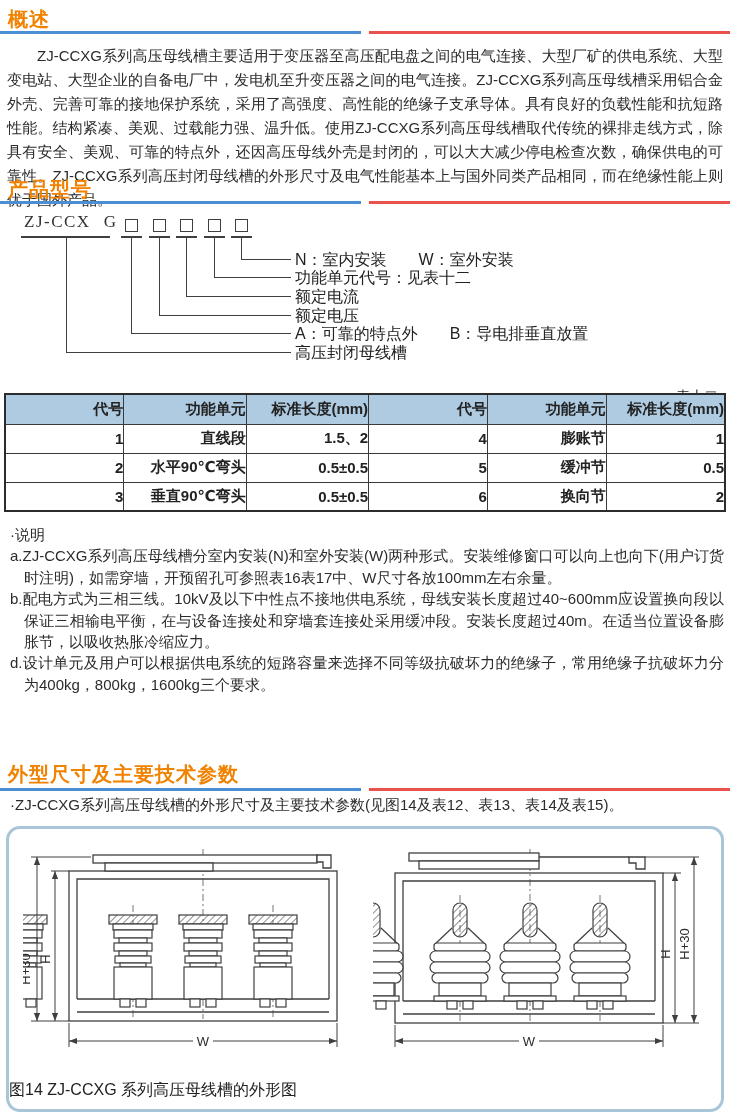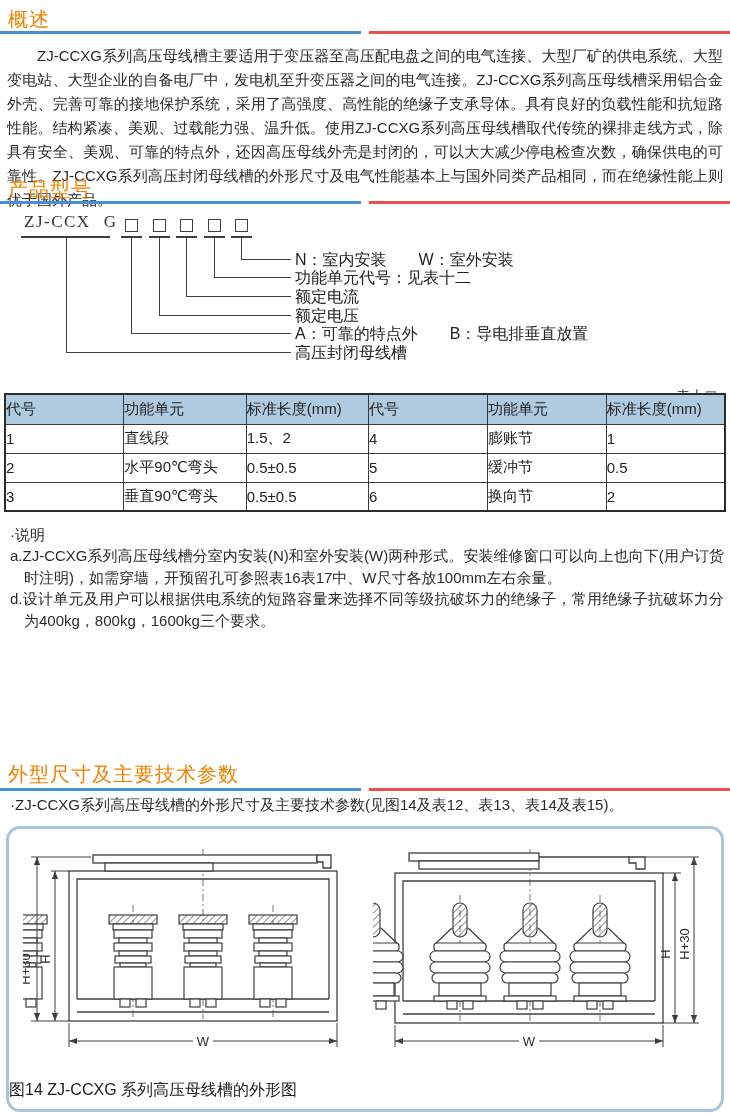--- a/index.html
+++ b/index.html
@@ -3,39 +3,39 @@
 <meta charset="utf-8">
 <style>
   * { margin:0; padding:0; box-sizing:border-box; }
   html,body { width:730px; height:1117px; }
   body {
     position:relative; background:#ffffff; color:#2b2b2b;
     font-family:"Liberation Sans","DejaVu Sans",sans-serif;
     font-size:15px; overflow:hidden;
   }
   .abs { position:absolute; }
-  .sec-title { font-size:20px; font-weight:normal; color:#f08200; letter-spacing:1px; }
+  .sec-title { font-size:20px; font-weight:bold; color:#f08200; letter-spacing:1px; }
   .rule { height:3px; width:730px; left:0;
     background:linear-gradient(to right,#4a8fd3 0,#4a8fd3 49.5%,#ffffff 49.5%,#ffffff 50.5%,#e8514e 50.5%,#e8514e 100%); }
   .para { line-height:24px; text-align:justify; text-indent:2em; }
 
   
   #model-diagram { top:210px; left:0; width:730px; height:165px; }
   .code-text { font-size:17px; letter-spacing:1.5px; font-weight:500; color:#333;font-family:Liberation Serif, serif; }
   .code-g { margin-left:13px; }
   .dline { background:#3f3f3f; position:absolute; }
   .mbox { position:absolute; top:9px; width:13px; height:13px; border:1.5px solid #3f3f3f; }
   .boxline { position:absolute; top:26px; width:21px; height:1.5px; background:#3f3f3f; }
   .conn { position:absolute; top:27px; border-left:1.5px solid #3f3f3f; border-bottom:1.5px solid #3f3f3f; }
   .dlabel { position:absolute; left:295px; font-size:16px; color:#222; white-space:nowrap; }
 
   
   #table12-caption { top:388px; right:12px; font-size:14px; color:#222; }
   #model-table { top:393px; left:4px; width:722px; border-collapse:collapse; table-layout:fixed; }
-  #model-table th, #model-table td { border:1.5px solid #3a3a3a; text-align:left; font-weight:normal; font-size:15px; color:#222; }
+  #model-table th, #model-table td { border:1.5px solid #3a3a3a; text-align:right; font-weight:bold; font-size:15px; color:#222; }
   #model-table th { height:30px; background:#aecbe2; }
   #model-table td { height:29px; background:#fff; }
   #model-table { border:2px solid #2c2c2c; }
 
   
   #notes { top:524px; left:10px; width:714px; line-height:21.4px; }
   .note-item { padding-left:14px; text-indent:-14px; text-align:justify; }
 
   
   #figure-panel { top:826px; left:6px; width:718px; height:286px; border:3px solid #a9c6d9; border-radius:14px; background:#fff; }
@@ -124,20 +124,21 @@
       <td>6</td>
       <td>换向节</td>
       <td>2</td>
     </tr>
   </tbody>
 </table>
 
 <div class="abs" id="notes">
   <div>·说明</div>
   <div class="note-item">a.ZJ-CCXG系列高压母线槽分室内安装(N)和室外安装(W)两种形式。安装维修窗口可以向上也向下(用户订货时注明)，如需穿墙，开预留孔可参照表16表17中、W尺寸各放100mm左右余量。</div>
+  <div class="note-item">b.配电方式为三相三线。10kV及以下中性点不接地供电系统，母线安装长度超过40~600mm应设置换向段以保证三相输电平衡，在与设备连接处和穿墙套连接处采用缓冲段。安装长度超过40m。在适当位置设备膨胀节，以吸收热胀冷缩应力。</div>
   <div class="note-item">d.设计单元及用户可以根据供电系统的短路容量来选择不同等级抗破坏力的绝缘子，常用绝缘子抗破坏力分为400kg，800kg，1600kg三个要求。</div>
 </div>
 
 <div class="abs sec-title" style="top:761px;left:8px">外型尺寸及主要技术参数</div>
 <div class="abs rule" style="top:788px"></div>
 <div class="abs" style="top:796px;left:10px;width:714px">·ZJ-CCXG系列高压母线槽的外形尺寸及主要技术参数(见图14及表12、表13、表14及表15)。</div>
 
 <div class="abs" id="figure-panel">
   <div id="drawings">
 

